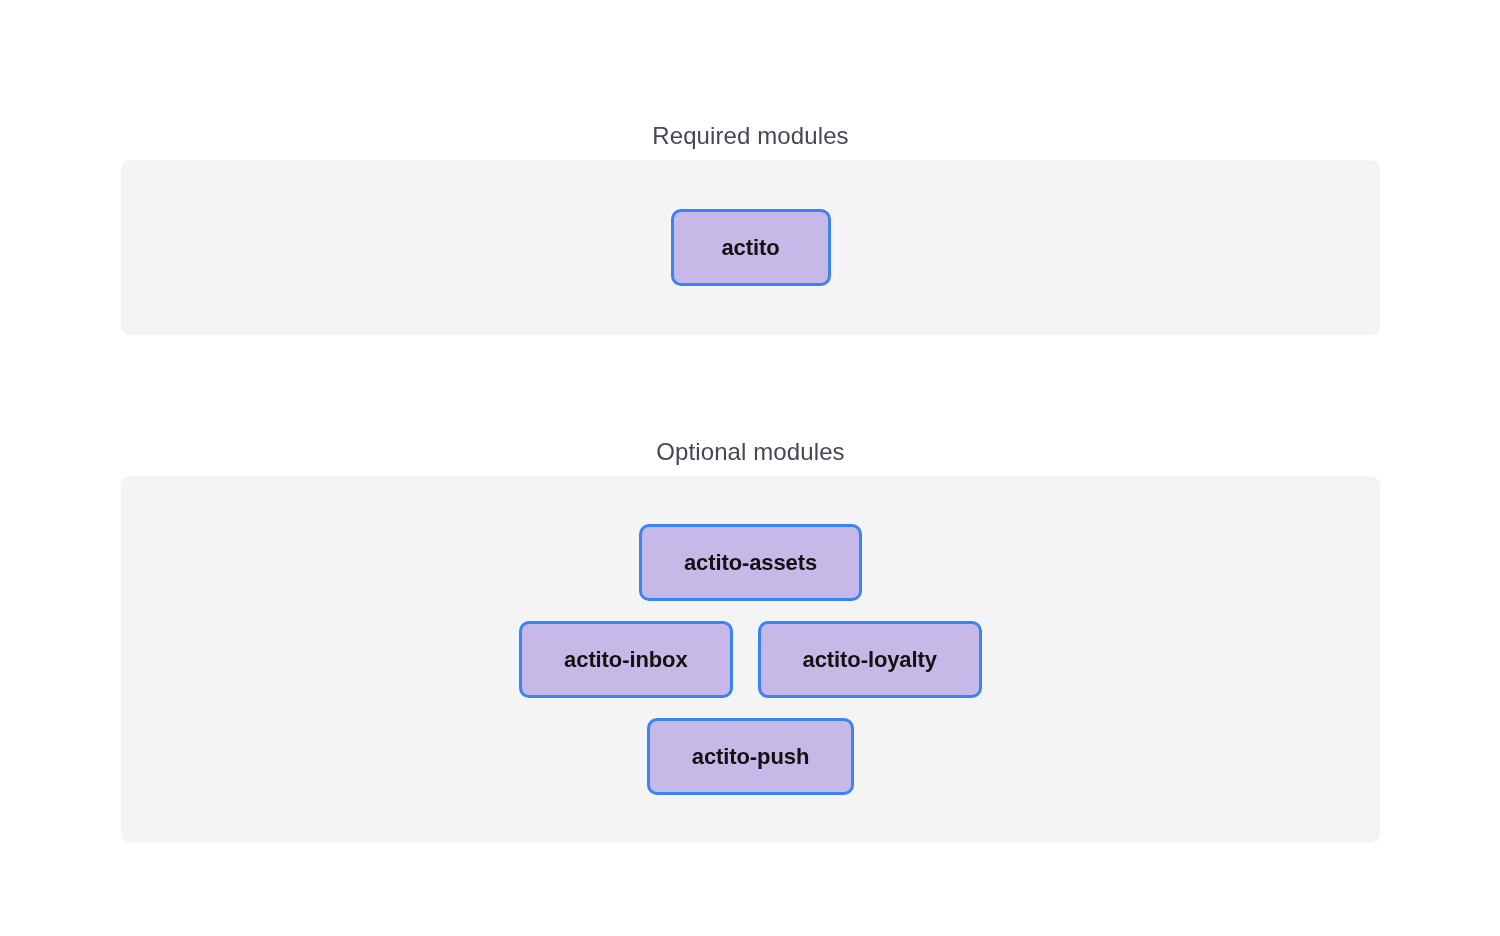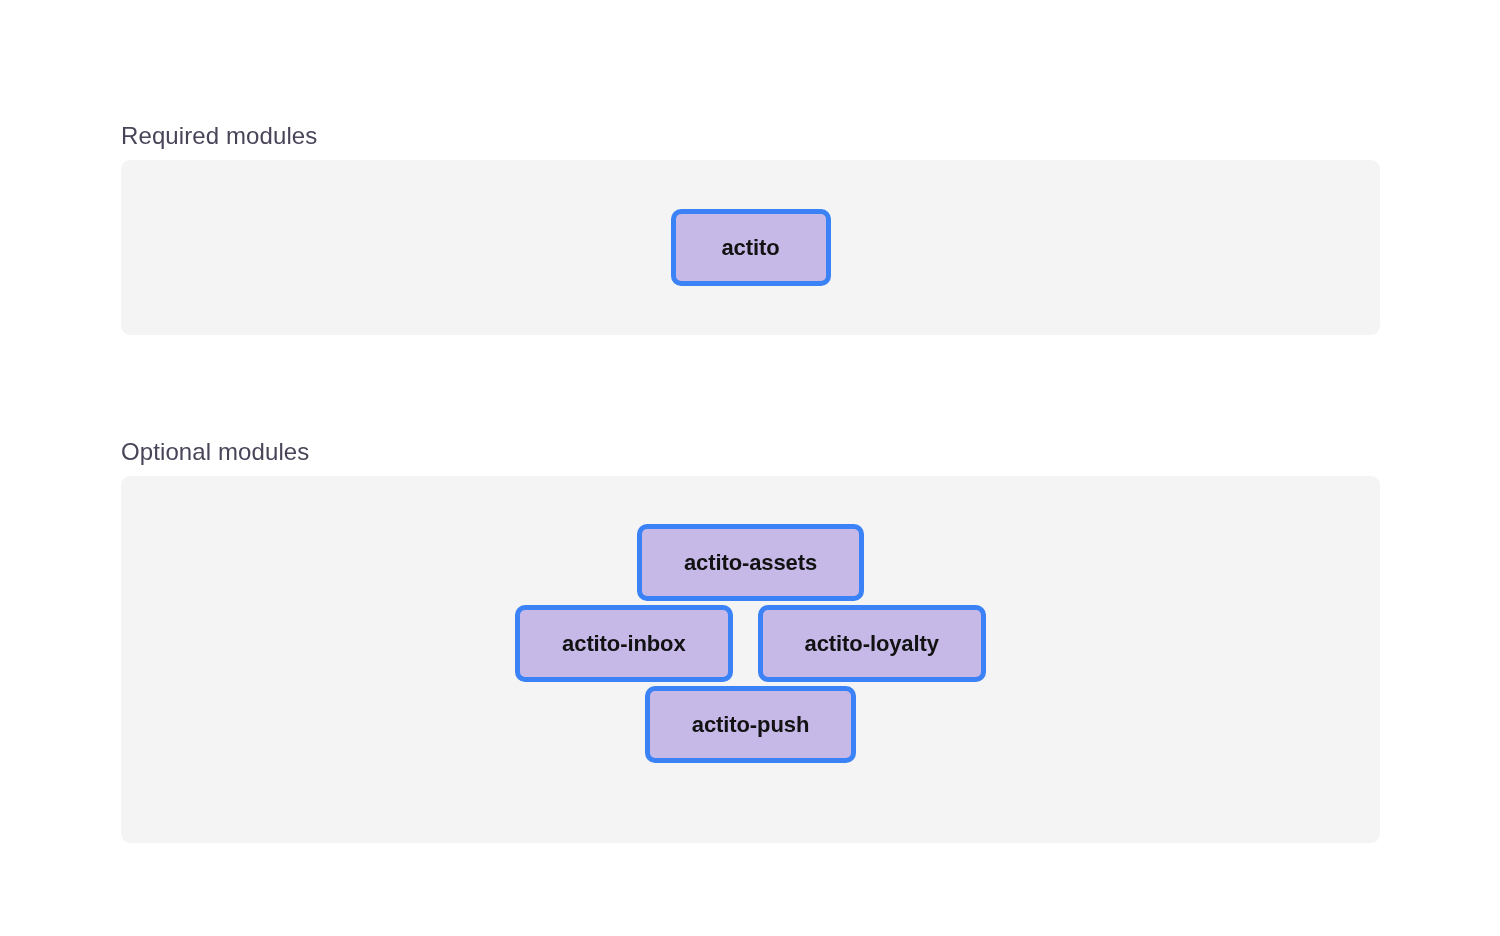--- a/index.html
+++ b/index.html
@@ -14,20 +14,21 @@
     -webkit-font-smoothing: antialiased;
     overflow: hidden;
   }
 
   .page {
     position: relative;
     width: 1500px;
     height: 920px;
     box-sizing: border-box;
     padding: 0 82px;
+    text-align: center;
   }
 
   .section {
     position: absolute;
     left: 121px;
     width: 1259px;
   }
 
   .section--required { top: 120px; }
   .section--optional { top: 408px; margin-top: 28px; }
@@ -63,36 +64,36 @@
     display: flex;
     flex-direction: column;
     align-items: center;
     justify-content: flex-start;
   }
 
   .module-rows {
     display: flex;
     flex-direction: column;
     align-items: center;
-    gap: 4px;
+    gap: 20px;
     width: 100%;
   }
 
   .module-row {
     display: flex;
     flex-direction: row;
     align-items: center;
     justify-content: center;
     gap: 25px;
   }
 
   .module-box {
     box-sizing: border-box;
     height: 77px;
-    border: 5px solid #3b82f6;
+    border: 3px solid #3b82f6;
     background: #c6b9e8;
     border-radius: 10px;
     display: flex;
     align-items: center;
     justify-content: center;
     padding: 0 42px;
     color: #121212;
     font-size: 22px;
     font-weight: 700;
     line-height: 1;

